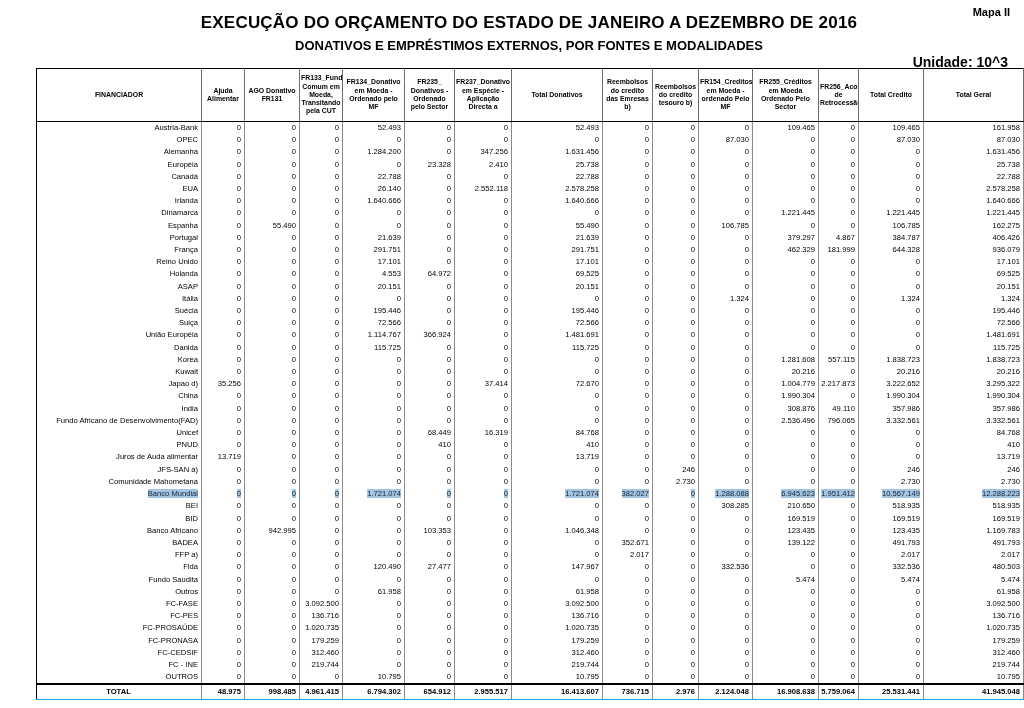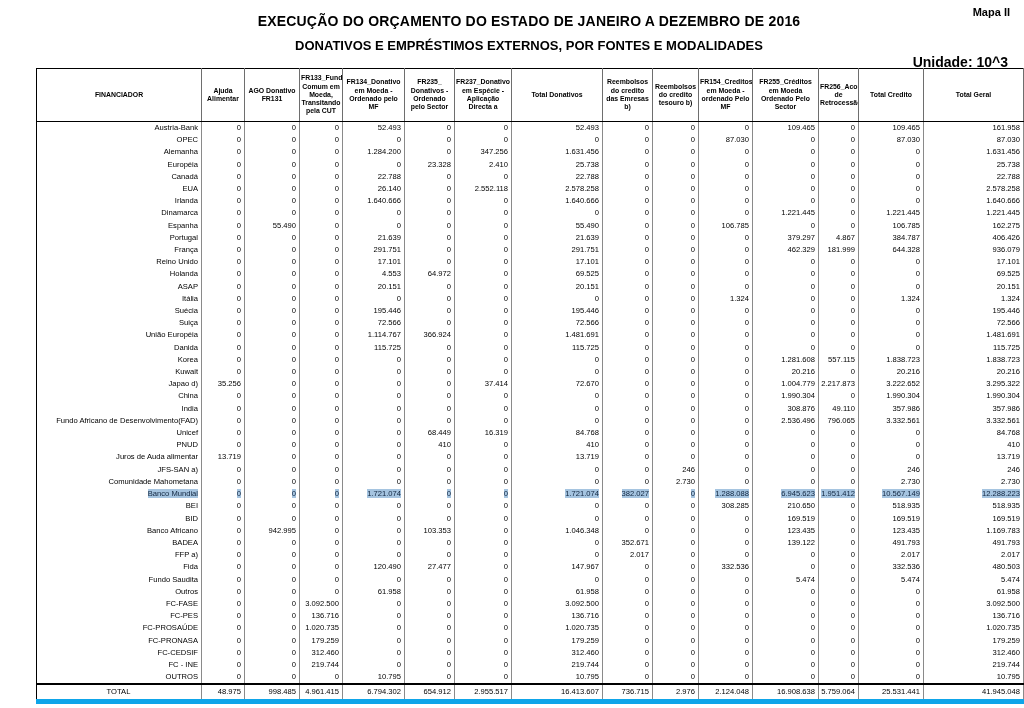--- a/index.html
+++ b/index.html
@@ -1,21 +1,21 @@
 <!DOCTYPE html>
 <html><head>
 <meta charset="utf-8">
 <style>
   html,body{margin:0;padding:0;background:#e8e8e8;}
   .page{
     position:relative;width:1024px;height:708px;background:#ffffff;
     font-family:"Liberation Sans",sans-serif;color:#000;overflow:hidden;
   }
   .corner{position:absolute;top:6px;right:14px;font-size:11px;font-weight:bold;padding-left:24px;}
-  .title{position:absolute;top:13px;left:36px;width:986px;text-align:center;font-size:14px;font-weight:bold;letter-spacing:.2px;}
+  .title{position:absolute;top:13px;left:36px;width:986px;text-align:center;font-size:17px;font-weight:bold;letter-spacing:.2px;}
   .subtitle{position:absolute;top:38px;left:36px;width:986px;text-align:center;font-size:13px;font-weight:bold;}
   .unit{position:absolute;top:54px;right:16px;font-size:14px;font-weight:bold;}
   table.main{
     position:absolute;left:36px;top:68px;width:987px;
     border-collapse:collapse;table-layout:fixed;
     border:1.5px solid #000;
   }
   col.c0{width:165px}col.c1{width:43px}col.c2{width:55px}col.c3{width:43px}
   col.c4{width:62px}col.c5{width:50px}col.c6{width:57px}col.c7{width:91px}
   col.c8{width:50px}col.c9{width:46px}col.c10{width:54px}col.c11{width:66px}
@@ -24,21 +24,21 @@
     font-size:6.9px;font-weight:bold;text-align:center;vertical-align:middle;
     border-right:1px solid #6e6e6e;border-bottom:1.2px solid #000;
     height:50px;padding:1px 1px;line-height:1.2;overflow:hidden;
   }
   td{
     font-size:7.6px;height:12.2px;padding:0 3px 0 2px;text-align:right;
     border-right:1px solid #8a8a8a;white-space:nowrap;overflow:hidden;line-height:12.2px;
   }
   td:first-child{text-align:right;}
   tr.total-row td{
-    font-weight:normal;border-top:2.2px solid #000;border-bottom:5px solid #0ea5e9;height:14px;line-height:14px;
+    font-weight:bold;border-top:2.2px solid #000;border-bottom:1px solid #0ea5e9;height:14px;line-height:14px;
   }
   tr.total-row td:first-child{text-align:center;}
   .hl{background:#a5c4e0;color:#10253f;}
 </style>
 </head>
 <body>
 
 <div class="page">
   <div class="corner">Mapa II</div>
   <div class="title">EXECUÇÃO DO ORÇAMENTO DO ESTADO DE JANEIRO A DEZEMBRO DE 2016</div>

